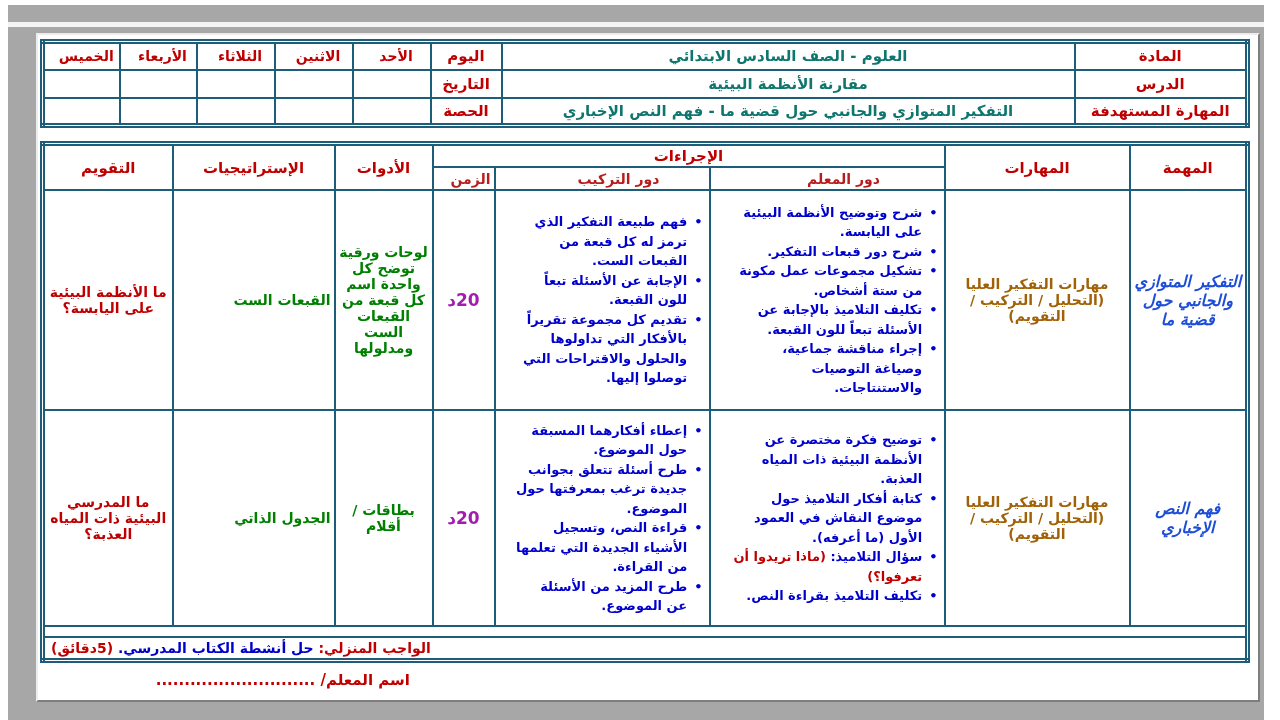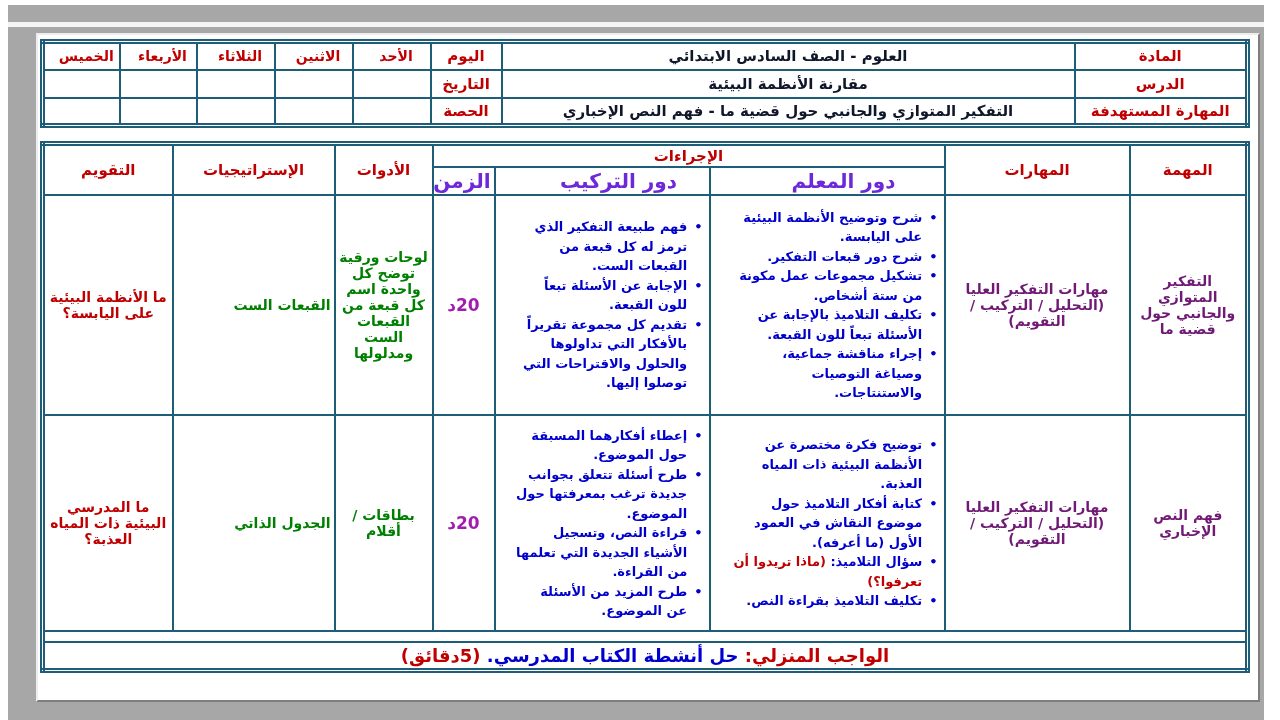--- a/index.html
+++ b/index.html
@@ -16,36 +16,36 @@
   .content{position:absolute;inset:0;direction:rtl;}
   table{border-collapse:collapse;table-layout:fixed;direction:rtl;}
   .info-table,.main-table{position:absolute;right:8px;width:1205px;}
   .info-table{top:4px;}
   .main-table{top:106px;}
   td{border:2px solid #1d5d78;vertical-align:middle;text-align:center;padding:1px 3px;overflow:hidden;}
   .info-table,.main-table{border:5px double #1d5d78;}
   .red{color:#c00000;}
   .blue{color:#0000cd;}
   .lbl{color:#c00000;font-size:15px;}
-  .val{color:#0f172a;font-size:15px;}
+  .val{color:#0f766e;font-size:15px;}
   .day{color:#c00000;font-size:14px;padding-left:12px;}
   .hd{color:#c00000;font-size:15px;}
-  .sub{color:#6d28d9;font-size:20px;padding-left:36px;}
-  .task{color:#701a75;font-size:14px;}
-  .skills{color:#701a75;font-size:14px;margin-left:16px;}
+  .sub{color:#b91c1c;font-size:14px;padding-left:36px;}
+  .task{color:#1d4ed8;font-size:16px;font-style:italic;}
+  .skills{color:#a16207;font-size:14px;margin-left:16px;}
   .time{color:#a21caf;font-size:17px;}
   .tools{color:#008000;font-size:14px;}
   .strategy{color:#008000;font-size:14px;text-align:right;}
   .evaluation{color:#c00000;font-size:14px;}
   .cell-list{vertical-align:middle;padding:4px 6px;}
   .item{display:flex;gap:7px;align-items:flex-start;color:#0000cd;font-size:13px;line-height:1.5;}
   .item .b{flex:0 0 auto;font-size:13px;}
   .item .t{flex:1;text-align:right;margin-left:14px;}
   .item .r{color:#c00000;}
-  .hw-cell{text-align:center;padding:2px 6px;font-size:18px;}
+  .hw-cell{text-align:left;padding:2px 6px;font-size:14px;}
   .hw-cell .red{color:#c00000;}
   .hw-cell .blue{color:#0000cd;}
   .empty-row td{border-left:none;border-right:none;}
   .name-line{
     position:absolute;right:848px;left:8px;top:636px;direction:rtl;text-align:right;
     color:#c00000;font-size:15px;white-space:nowrap;
   }
 </style>
 </head>
 <body>
@@ -221,16 +221,17 @@
         </tr>
 
         <tr style="height:23px">
           <td colspan="8" class="hw-cell">
             <span class="red">الواجب المنزلي:</span><span class="blue"> حل أنشطة الكتاب المدرسي. </span><span class="red">(5دقائق)</span>
           </td>
         </tr>
       </tbody>
         </table>
 
+      <div class="name-line">اسم المعلم/ ............................</div>
 
     </div>
   </div>
 </div>
 
 </body></html>

